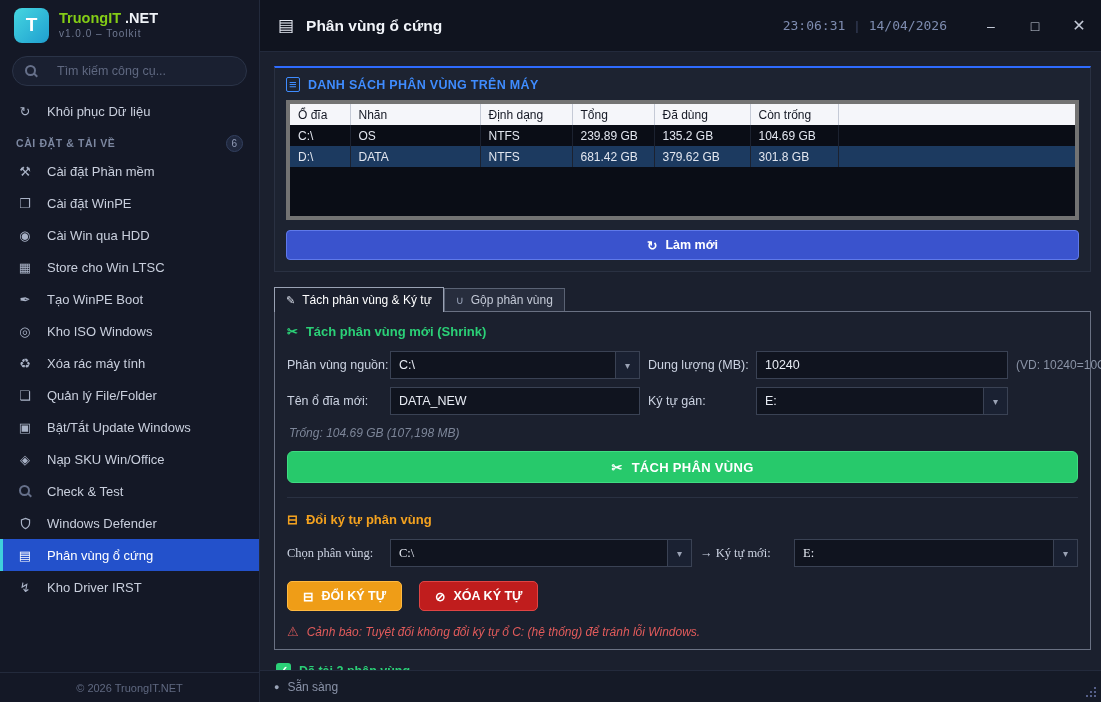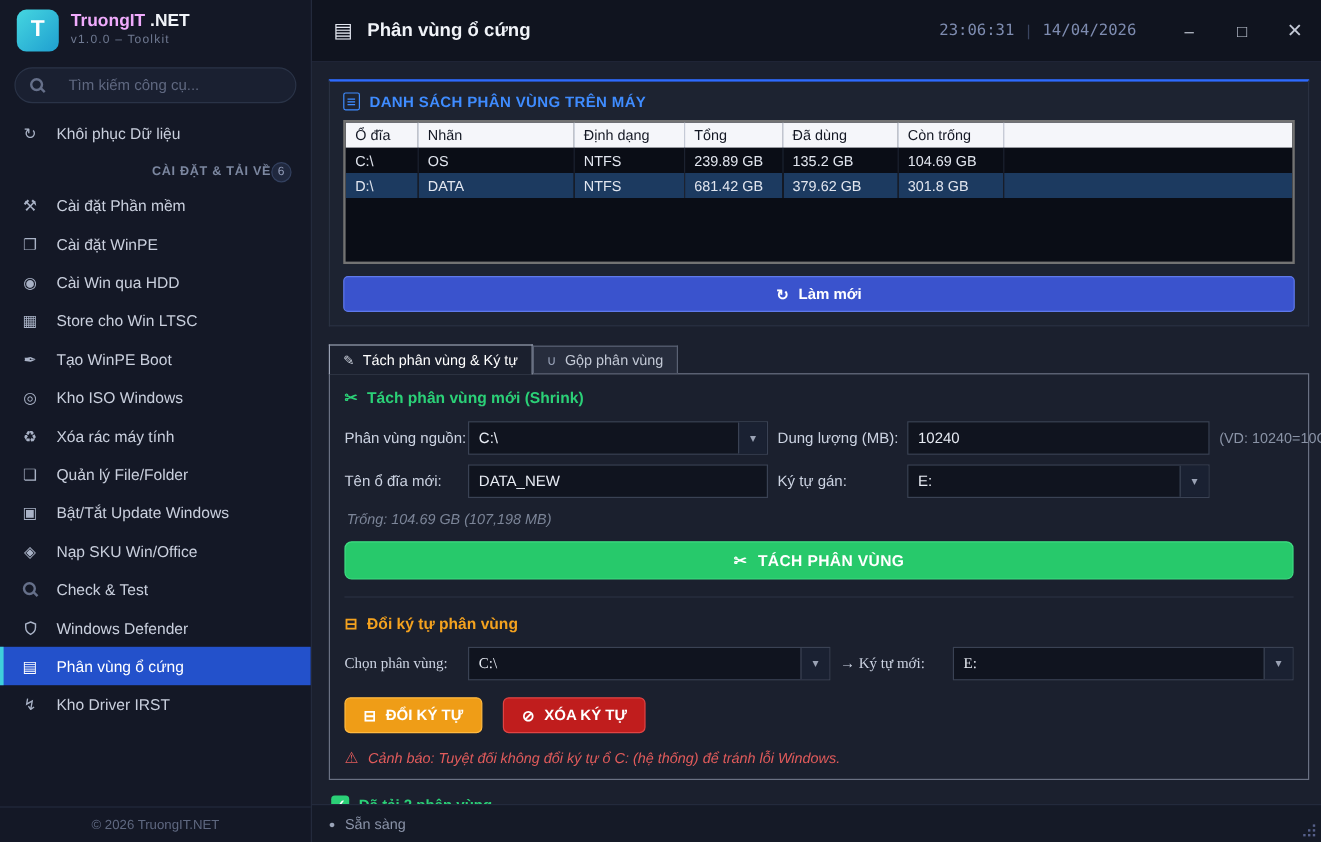--- a/index.html
+++ b/index.html
@@ -13,21 +13,21 @@
   
   .sidebar { width:260px; background:#141826; border-right:1px solid #232a3c;
              display:flex; flex-direction:column; }
   .brand { display:flex; align-items:center; gap:10px; padding:8px 14px; height:50px; }
   .logo { width:35px; height:35px; border-radius:8px; flex:0 0 auto;
           background:linear-gradient(135deg,#45d6e0,#1f9fd0);
           color:#fff; font-weight:bold; font-size:19px;
           display:flex; align-items:center; justify-content:center; }
   .brand-text { line-height:1.2; }
   .brand-line { font-weight:bold; font-size:14.5px; }
-  .brand-primary { color:#f0abfc;margin-top:32px; }
+  .brand-primary { color:#84cc16;margin-top:32px; }
   .brand-secondary { color:#f0f3f8; }
   .brand-version { font-size:10px; color:#707a92; letter-spacing:1px; }
 
   .search-box { margin:6px 12px 9px; height:30px; background:#1a2031;
                 border:1px solid #2a3347; border-radius:16px;
                 display:flex; align-items:center; gap:19px; padding:0 12px; }
   .mag { position:relative; width:13px; height:13px; display:inline-block; flex:0 0 auto; }
   .mag::before { content:''; position:absolute; width:7px; height:7px;
                  border:2px solid #66708a; border-radius:50%; left:0; top:0; }
   .mag::after { content:''; position:absolute; width:5px; height:2px;
@@ -37,21 +37,21 @@
   .search-box input::placeholder { color:#5f6880; }
 
   .menu { flex:1; overflow:hidden; }
   .menu-item { display:flex; align-items:center; gap:13px; height:32px;
                padding:0 16px; color:#c9cfdd; font-size:13px; cursor:default; }
   .mi-icon { width:18px; text-align:center; color:#a9b2c6; font-size:13px; flex:0 0 auto;
              display:inline-flex; align-items:center; justify-content:center; }
   .menu-item.active { background:#2351cb; color:#ffffff;
                       border-left:3px solid #3fd0dc; padding-left:13px; }
   .menu-item.active .mi-icon { color:#ffffff; }
-  .menu-section { display:flex; align-items:center; justify-content:flex-end;
+  .menu-section { display:flex; align-items:center; justify-content:space-between;
                   height:28px; padding:4px 16px 0; color:#7c87a0;
                   font-size:10.5px; font-weight:bold; letter-spacing:0.6px; }
   .badge { background:#20283e; border:1px solid #33405f; color:#939db9;
            font-size:10px; font-weight:normal; min-width:17px; height:17px;
            border-radius:9px; display:inline-flex; align-items:center;
            justify-content:center; padding:0 4px; }
   .sidebar-footer { border-top:1px solid #232a3c; height:30px;
                     display:flex; align-items:center; justify-content:center;
                     color:#5f6880; font-size:11px; }
 
@@ -73,21 +73,21 @@
              display:flex; flex-direction:column; overflow:hidden; }
 
   
   .partitions-panel { border:1px solid #2a3142; border-top:2px solid #2e6bff;
                       background:#1d2331; padding:9px 11px 11px; }
   .panel-header { color:#3f8cff; font-weight:bold; font-size:12.5px;
                   display:flex; align-items:center; gap:8px; margin-bottom:8px;
                   letter-spacing:0.3px; }
   .ph-icon { font-size:13px; border:1px solid #3f8cff; border-radius:2px;
              padding:0 2px; line-height:13px; height:15px; }
-  .table-wrap { background:#0a0d16; border:2px solid #737373; height:120px; overflow:hidden; }
+  .table-wrap { background:#0a0d16; border:4px solid #737373; height:120px; overflow:hidden; }
   table.ptable { width:100%; border-collapse:collapse; font-size:12px; table-layout:fixed; }
   .ptable th { background:#f5f6fa; color:#141824; font-weight:normal; text-align:left;
                padding:2px 8px; height:21px; border-right:1px solid #c5cad6; }
   .ptable th.filler { border-right:none; width:auto; }
   .ptable th:nth-child(1), .ptable td:nth-child(1) { width:60px; }
   .ptable th:nth-child(2), .ptable td:nth-child(2) { width:130px; }
   .ptable th:nth-child(3), .ptable td:nth-child(3) { width:92px; }
   .ptable th:nth-child(4), .ptable td:nth-child(4) { width:82px; }
   .ptable th:nth-child(5), .ptable td:nth-child(5) { width:96px; }
   .ptable th:nth-child(6), .ptable td:nth-child(6) { width:88px; }

